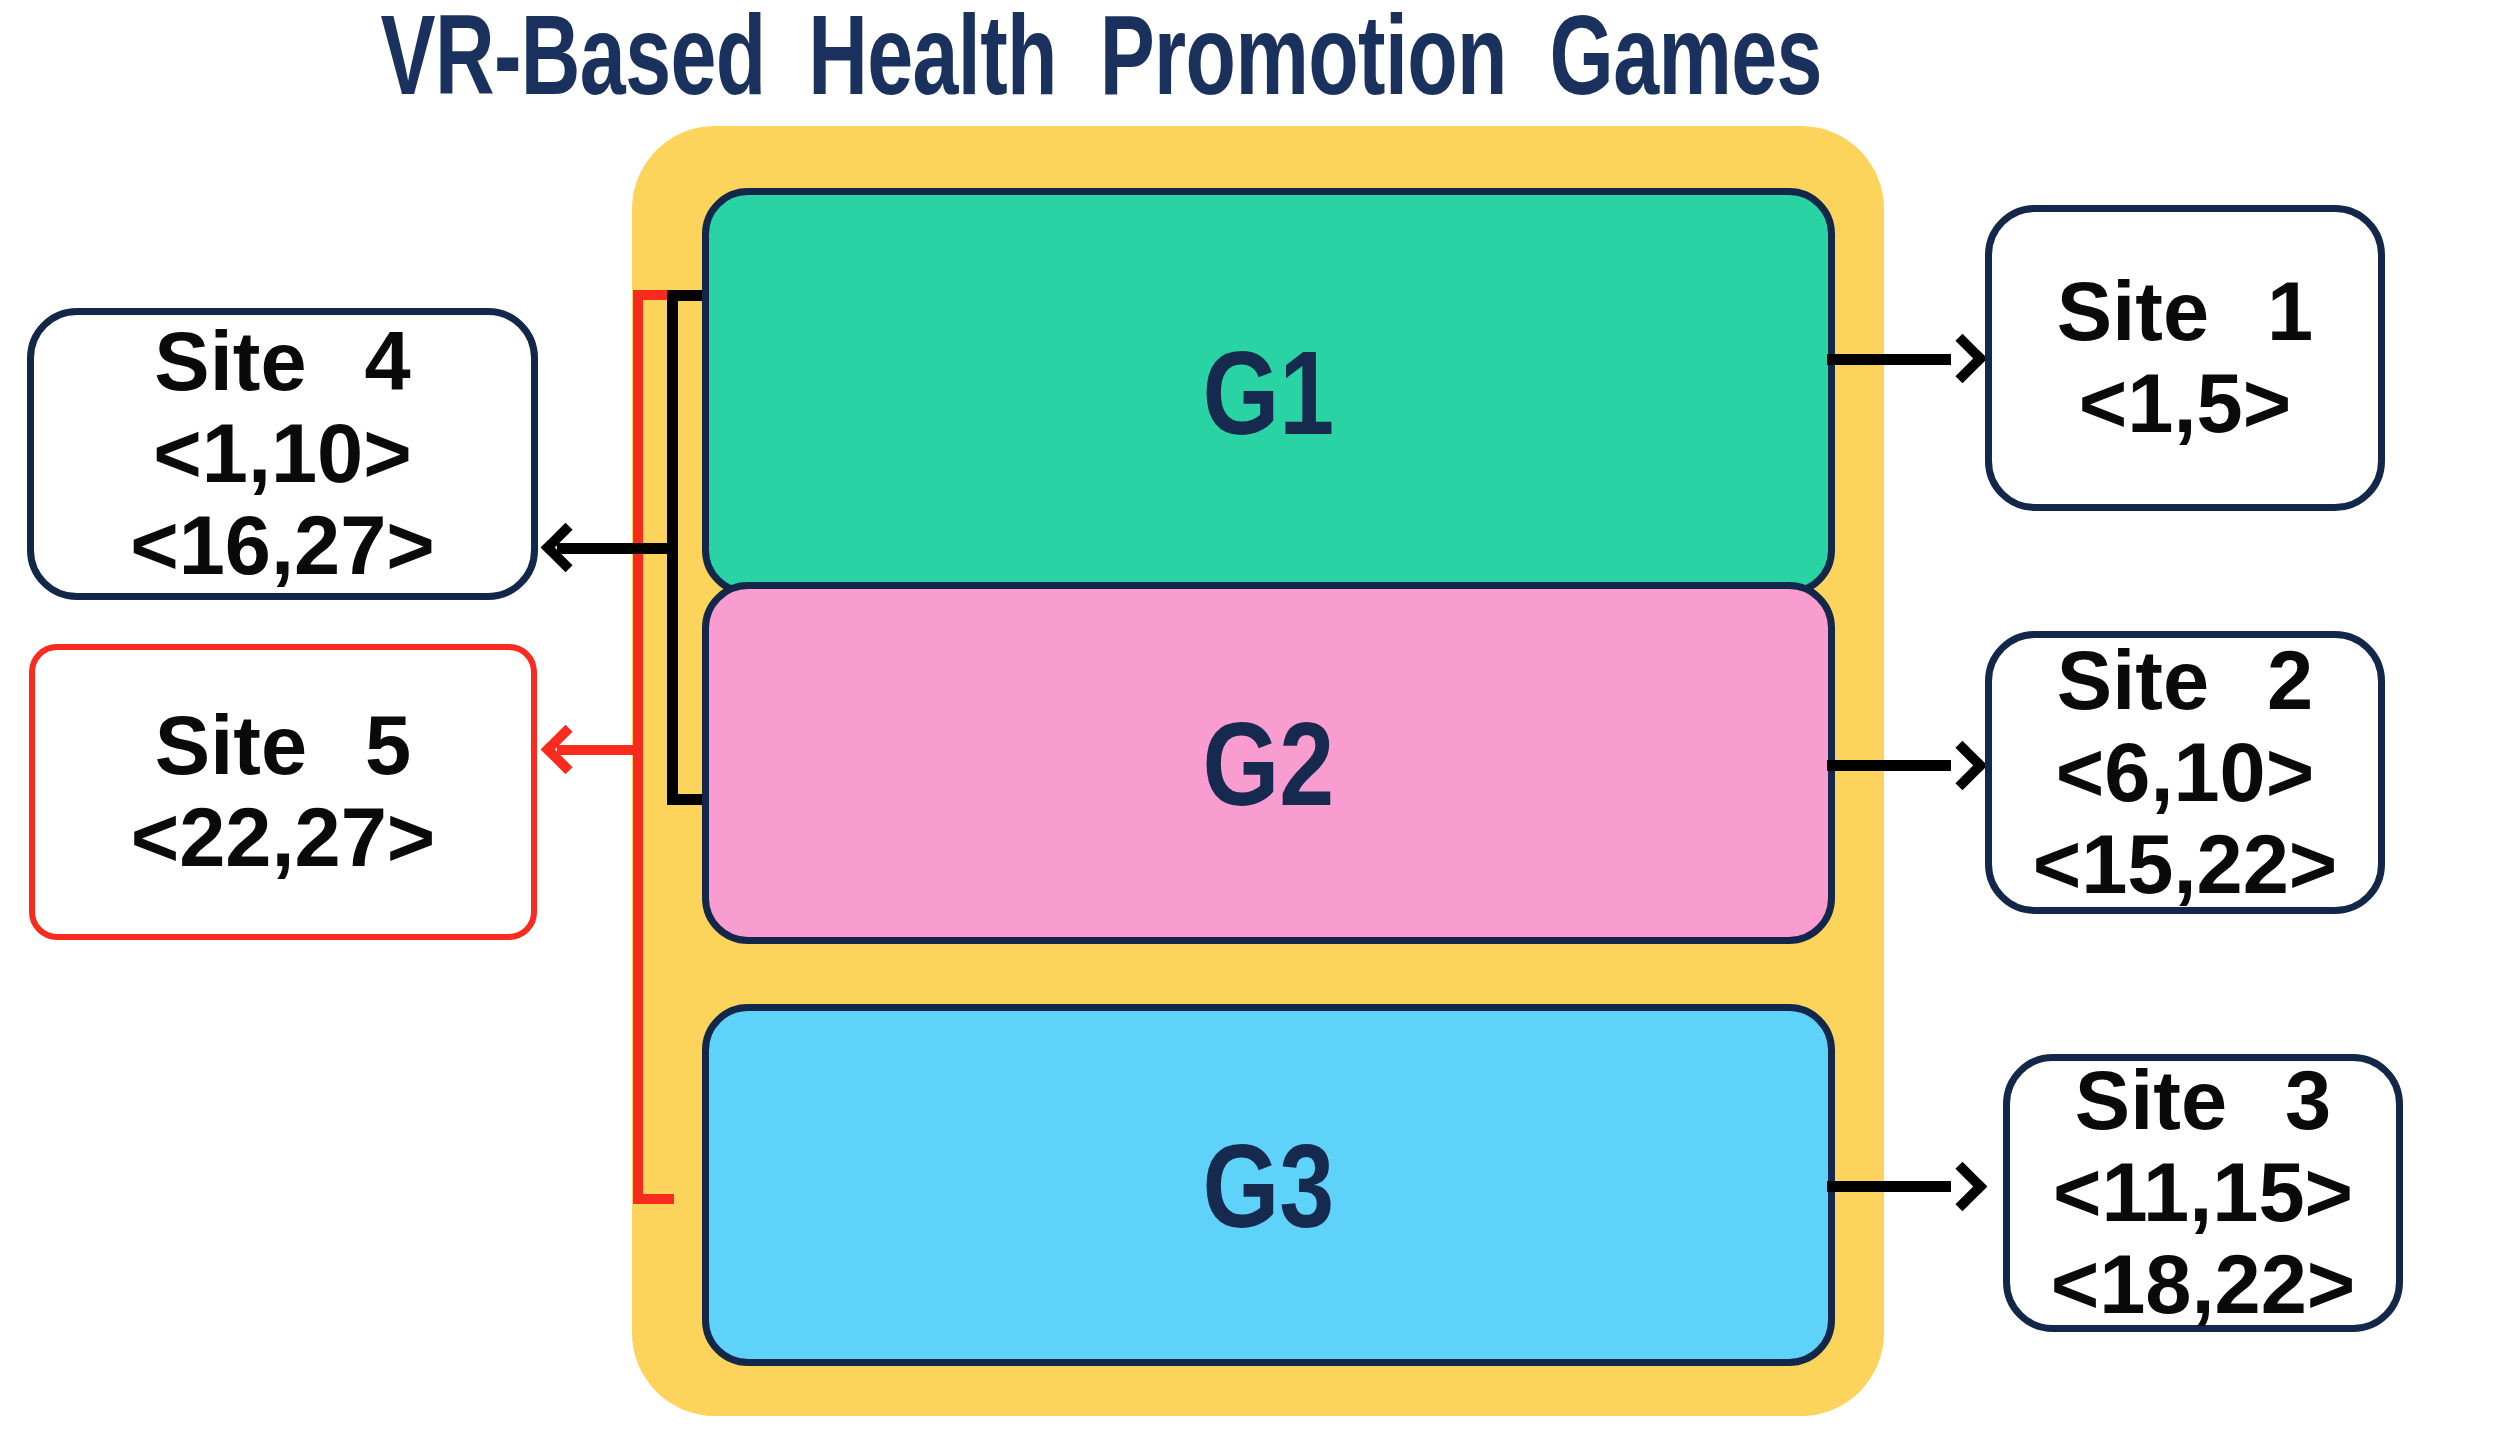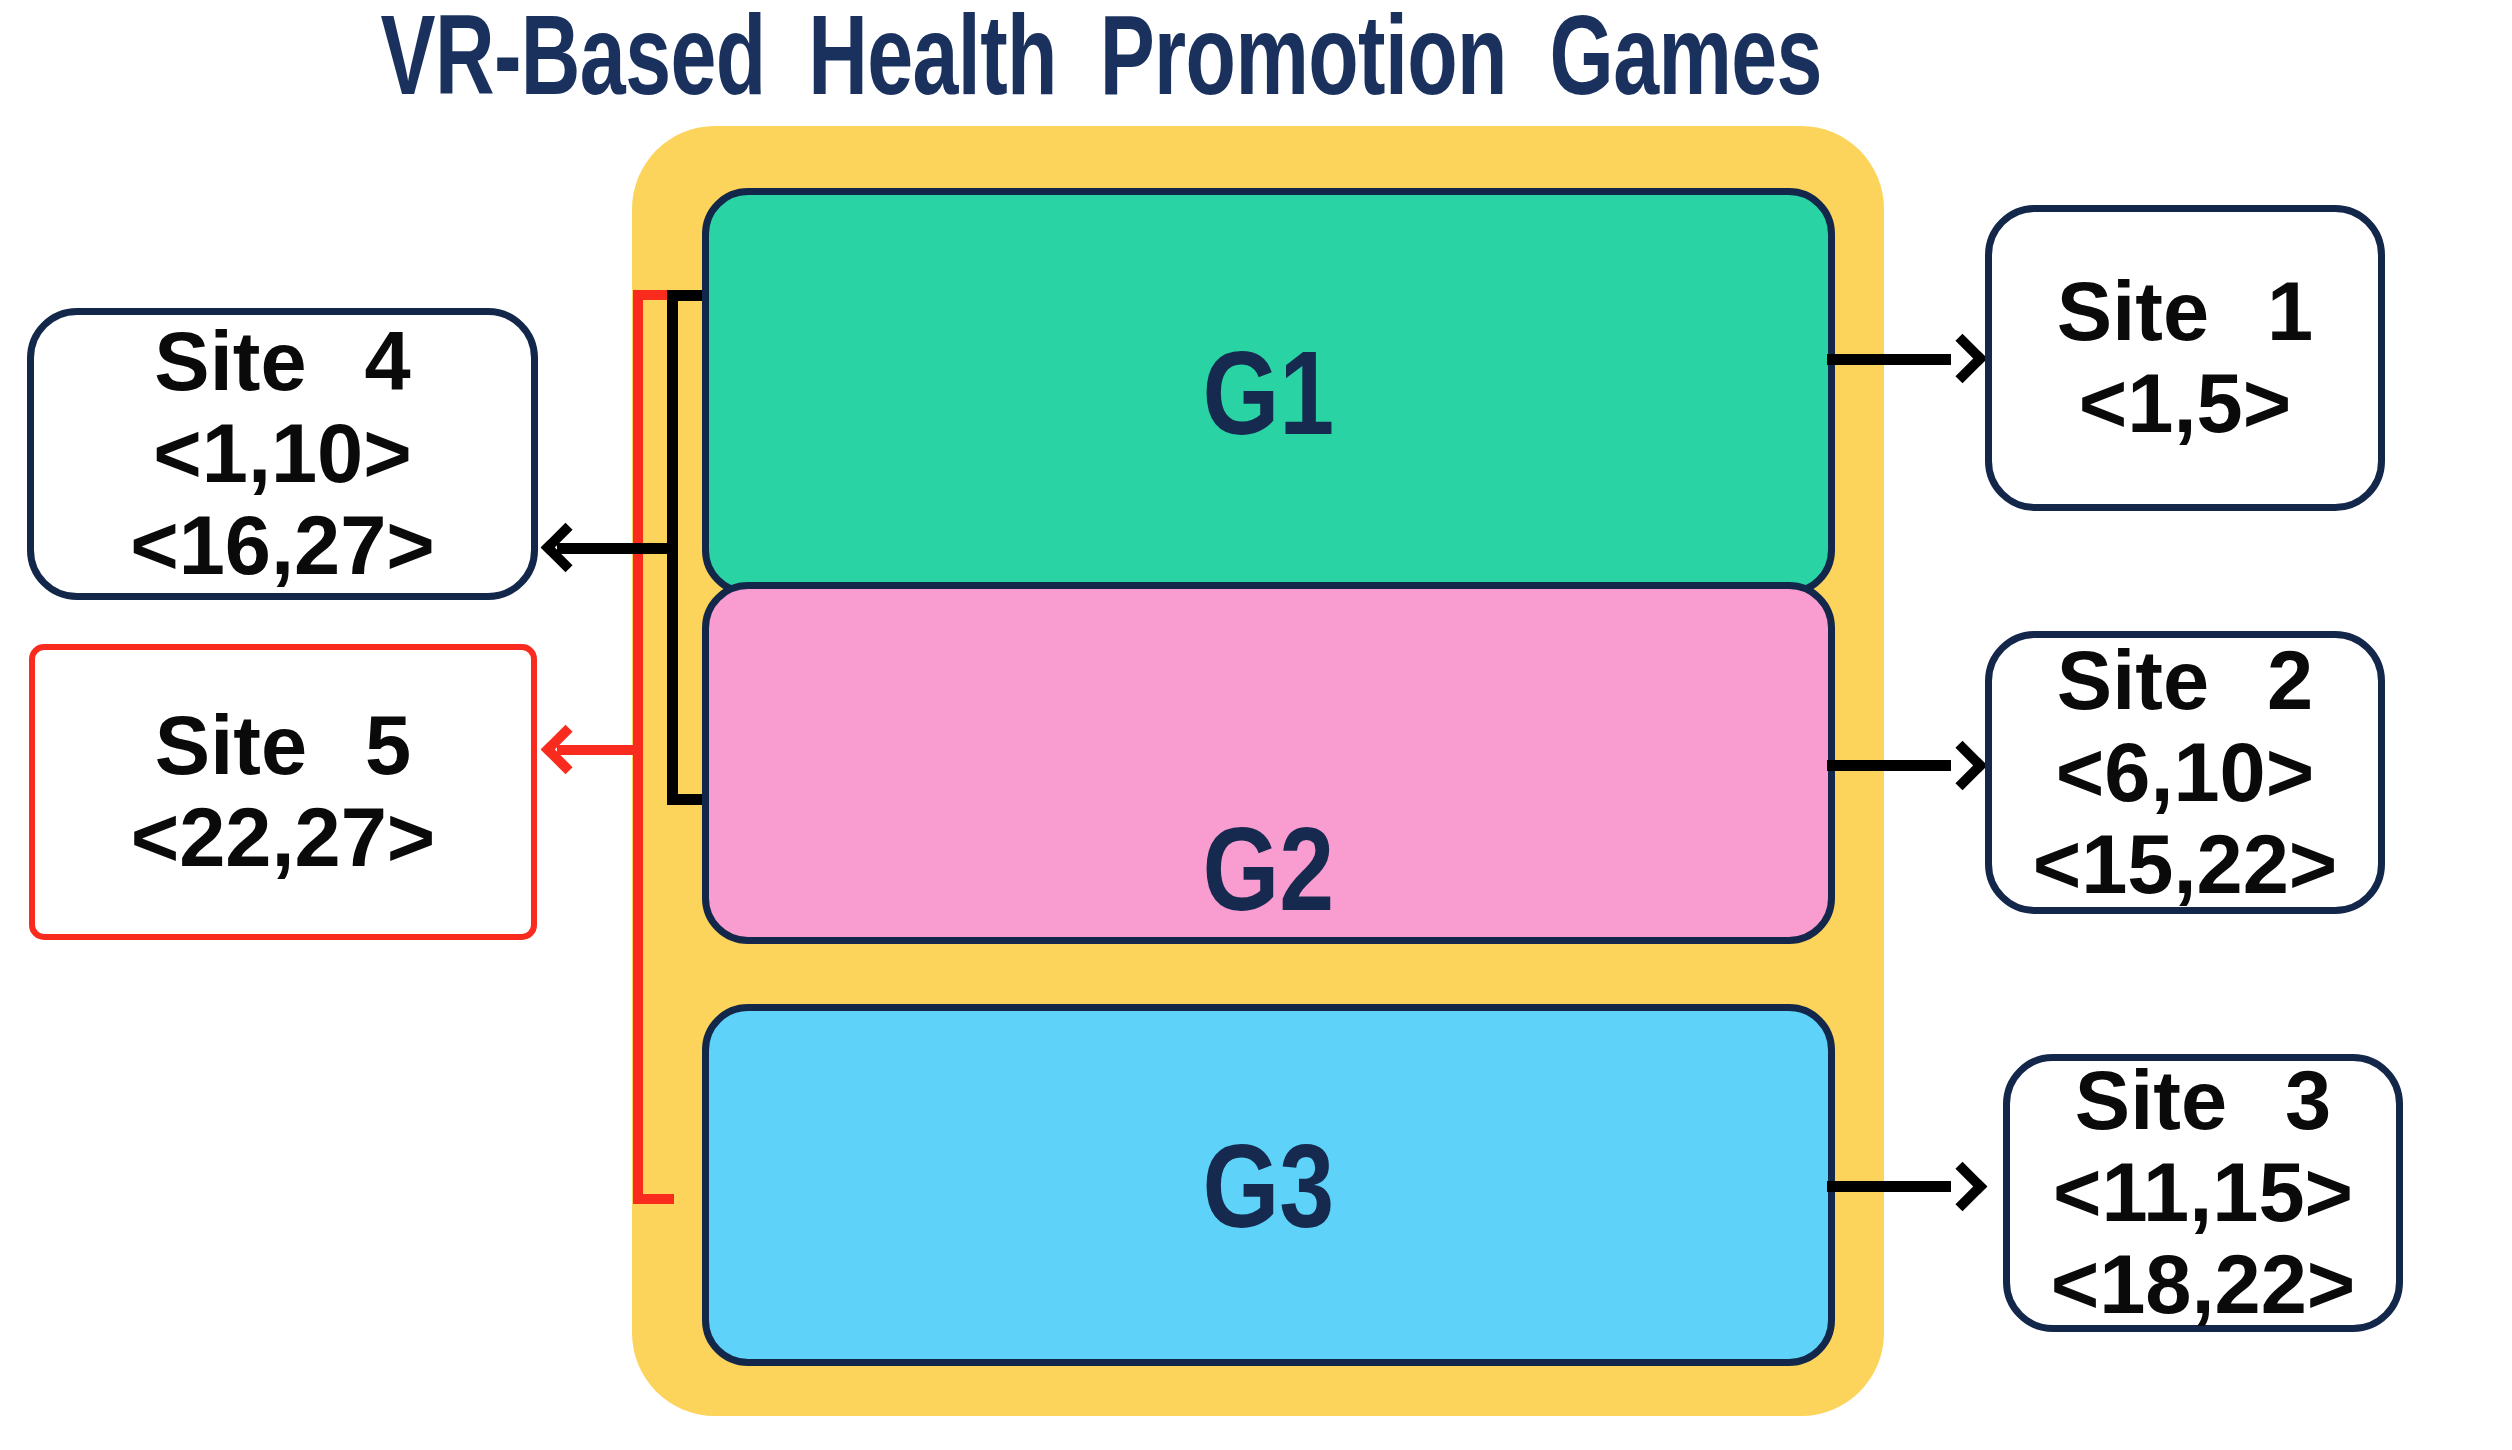--- a/index.html
+++ b/index.html
@@ -15,29 +15,29 @@
   
   .program{position:absolute;left:632px;top:126px;width:1252px;height:1290px;
            background:#fcd45c;border-radius:83px;}
 
   
   .game{position:absolute;left:702px;width:1133px;border:7.5px solid #13274b;border-radius:46px;
         display:flex;align-items:center;justify-content:center;box-sizing:border-box;}
   .game-label{font-size:119px;font-weight:bold;color:#16294e;
         display:inline-block;transform:scaleX(0.83);transform-origin:50% 50%;}
   .g1{top:188px;height:408px;background:#29d3a4;align-items:center;}
-  .g2{top:582px;height:362px;background:#f99dd1;align-items:flex-end;}
+  .g2{top:582px;height:362px;background:#f99dd1;}
   .g3{top:1004px;height:362px;background:#5ed2f8;}
 
   
   .site{position:absolute;background:#ffffff;box-sizing:border-box;
         display:flex;flex-direction:column;align-items:center;justify-content:center;
         font-weight:bold;color:#0a0a0a;font-size:83px;line-height:92px;text-align:center;}
   .site.navy{border:7.5px solid #13274b;border-radius:50px;text-align:center;}
-  .site.red{border:6.6px solid #f92b1e;border-radius:15px;}
+  .site.red{border:6.6px solid #f92b1e;border-radius:28px;}
   .site .site-name{word-spacing:0.42em;}
   .s1{left:1985px;top:205px;width:400px;height:306px;}
   .s2{left:1985px;top:631px;width:400px;height:283px;}
   .s3{left:1985px;top:1054px;width:400px;height:278px;margin-left:18px;}
   .s4{left:27px;top:308px;width:511px;height:292px;}
   .s5{left:29px;top:644px;width:508px;height:296px;}
 
   
   .bar{position:absolute;background:#000000;}
   .bar.red{background:#f92b1e;}

